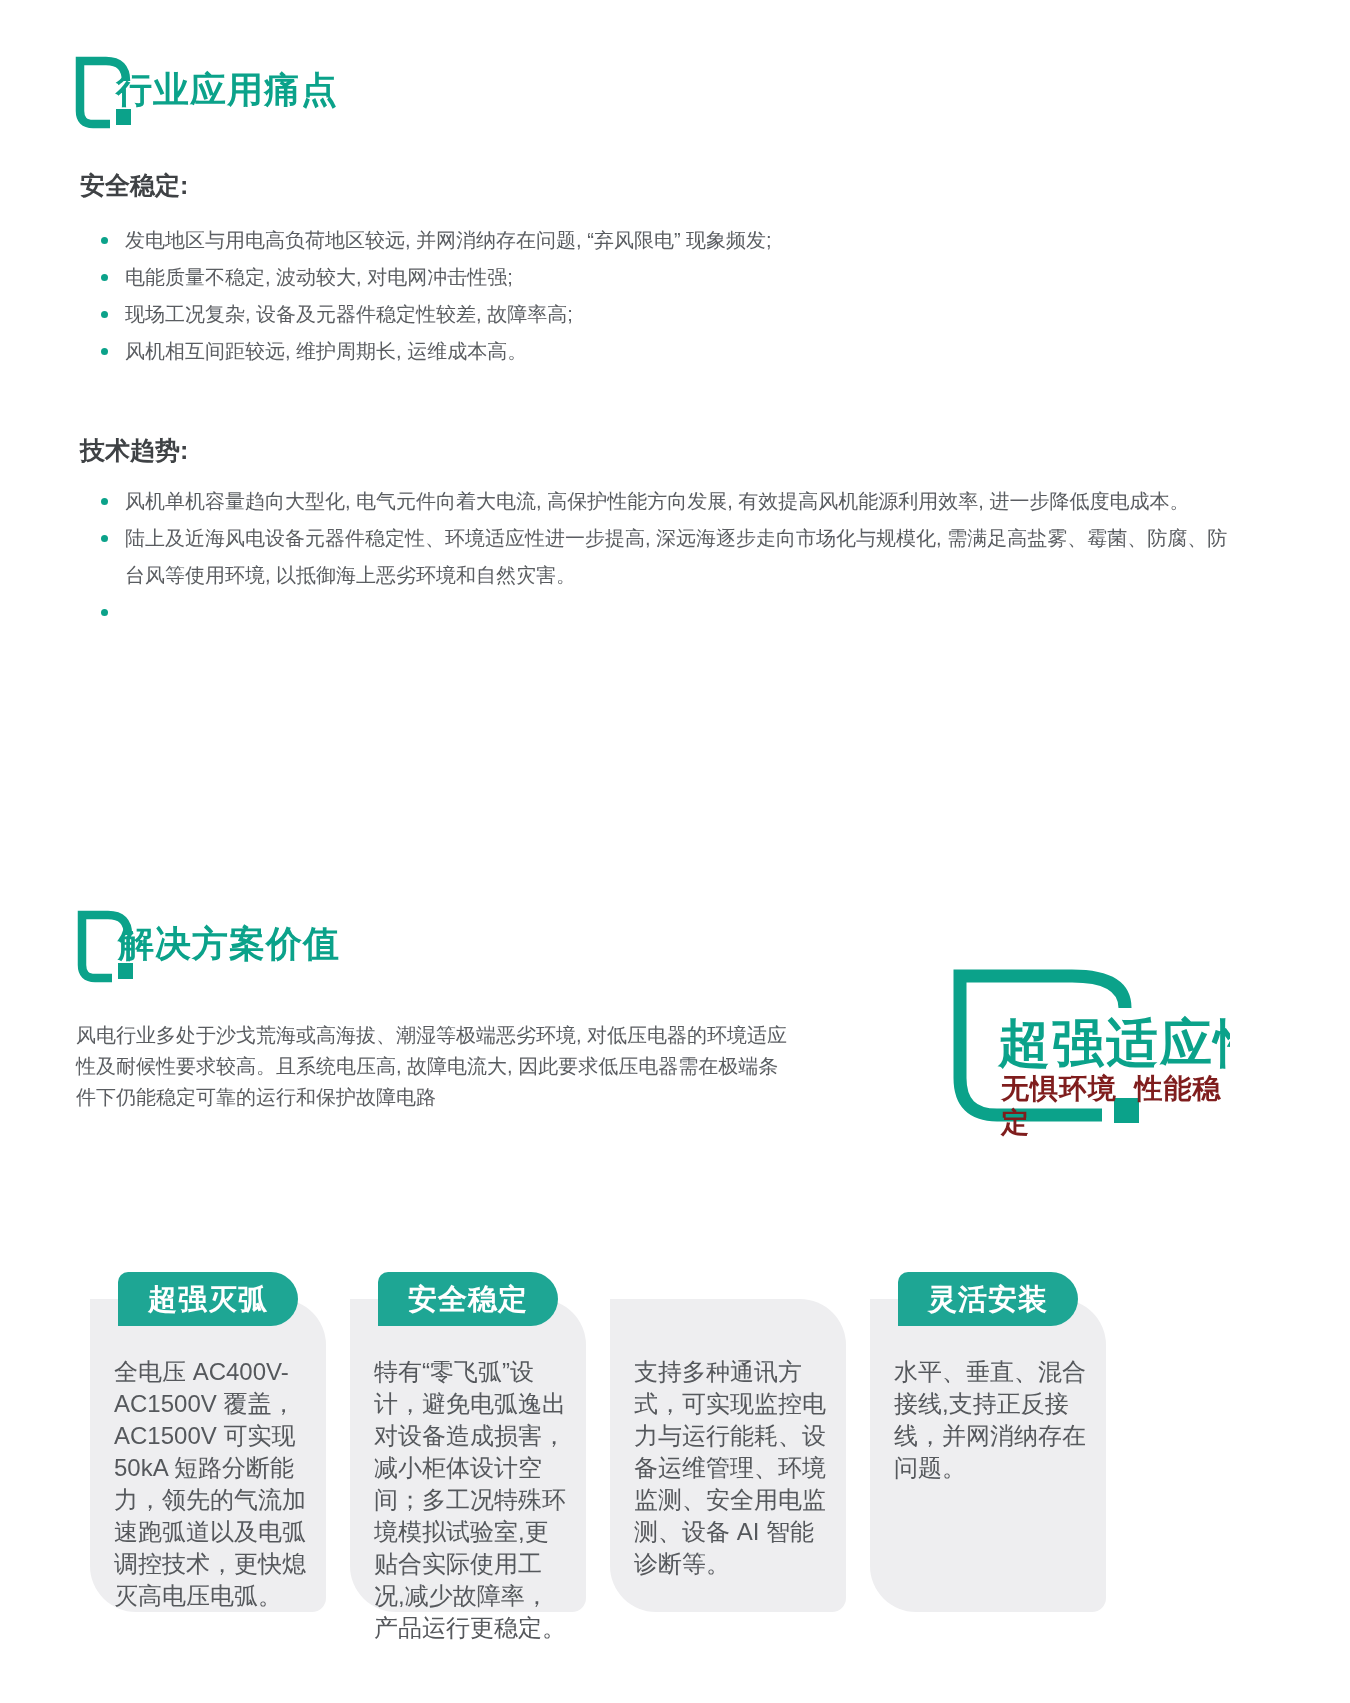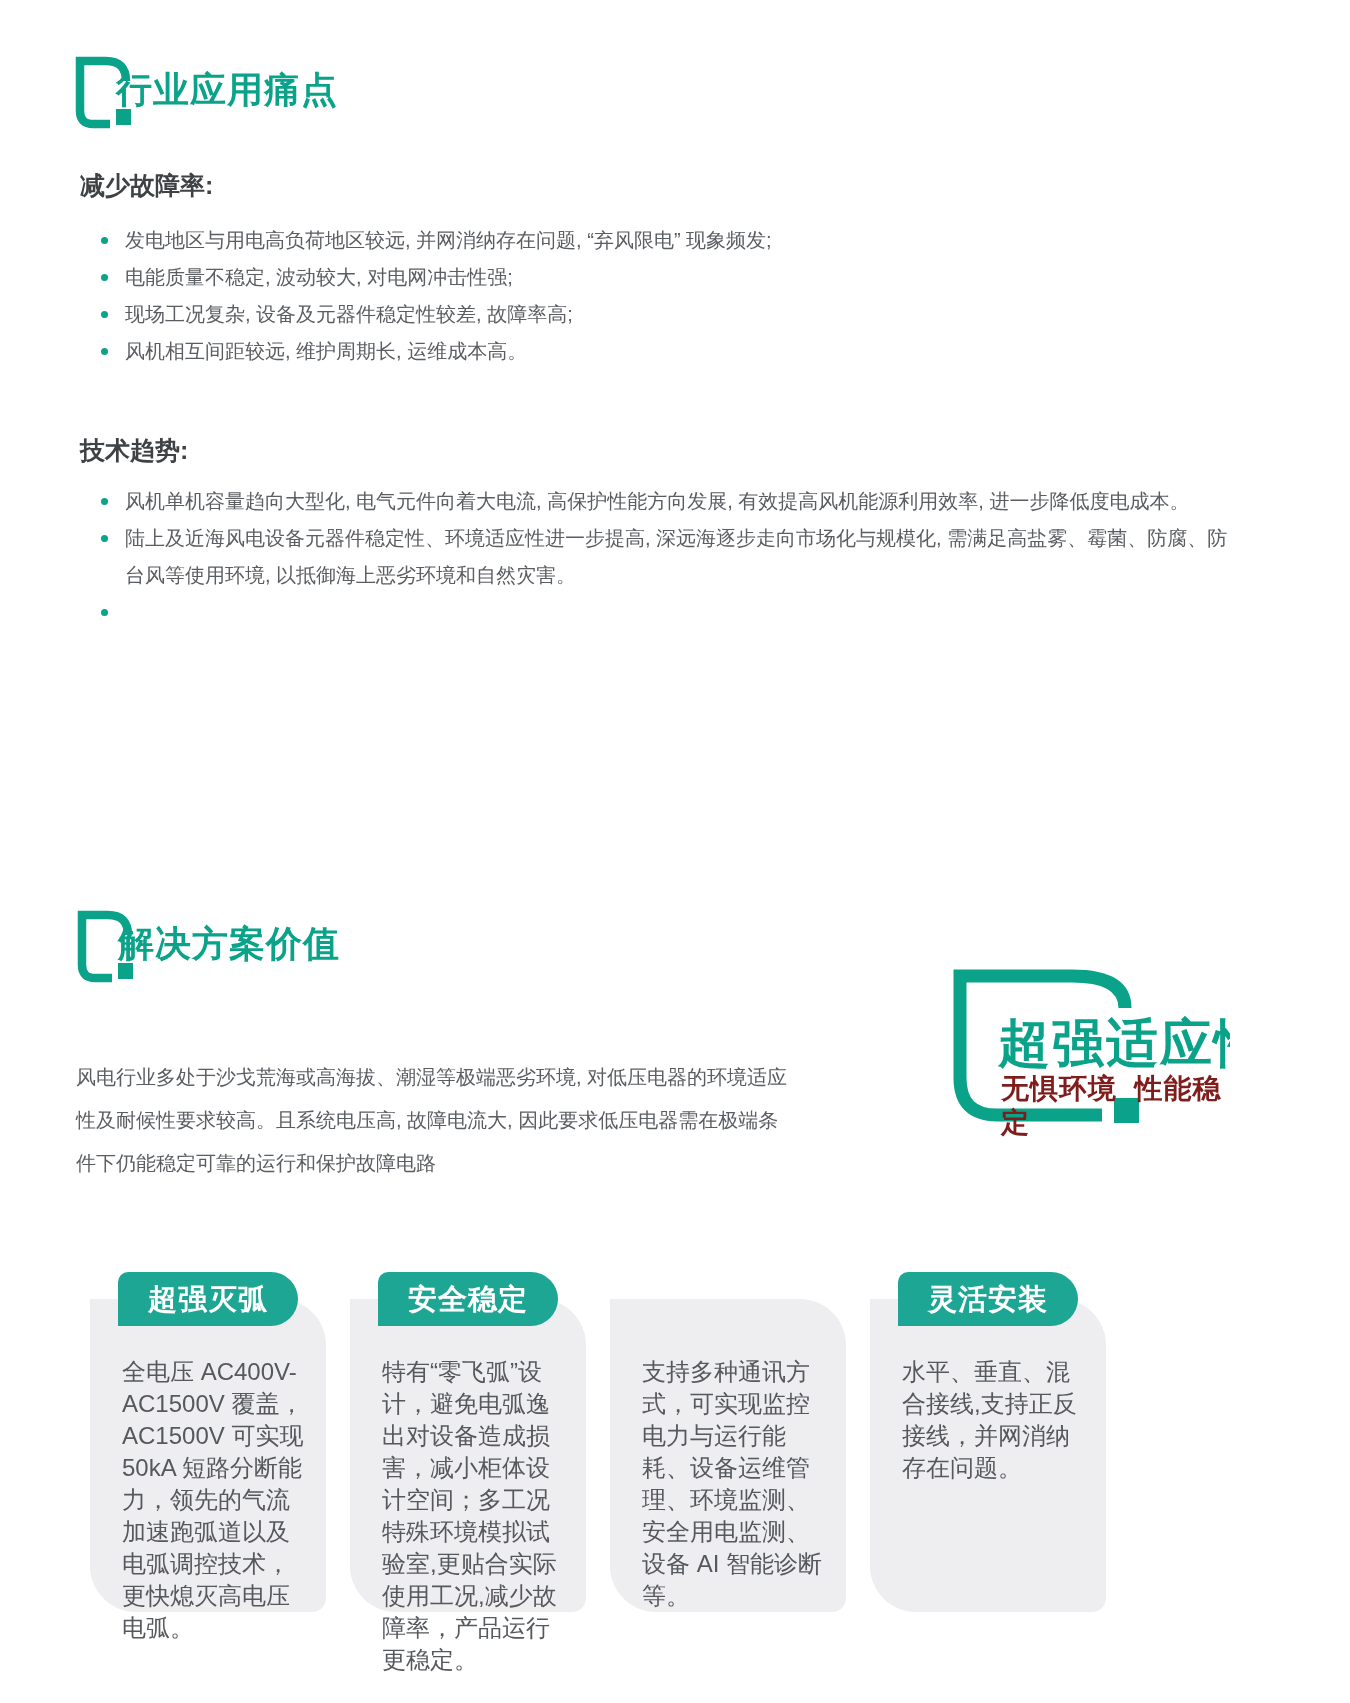--- a/index.html
+++ b/index.html
@@ -22,37 +22,36 @@
 
   .subhead{font-size:25px;font-weight:bold;color:#3f4245;line-height:30px;}
 
   ul.bullets{list-style:none;margin:12px;padding:0;font-size:20px;line-height:37px;color:#5a5d61;}
   ul.bullets li{position:relative;padding-left:33px;}
   ul.bullets .dot{
     position:absolute;left:9px;top:15px;width:7px;height:7px;border-radius:50%;
     background:#0ba28a;
   }
 
-  .para{font-size:20px;line-height:43px;color:#5a5d61;margin-top:36px;}
+  .para{font-size:20px;line-height:31px;color:#5a5d61;}
 
   .hl-title{font-size:52px;font-weight:bold;color:#0ba28a;letter-spacing:2px;line-height:58px;white-space:nowrap;}
   .hl-sub{font-size:28px;font-weight:bold;color:#7f1d1d;letter-spacing:1px;white-space:pre-wrap;line-height:34px;}
 
   
   .cards{
     display:grid;grid-template-columns:repeat(4,1fr);gap:24px;
     width:1016px;
   }
   .card{
     position:relative;
     margin-top:26px;
     height:313px;
     background:#eeeef0;
     border-radius:0 46px 14px 46px;
-    padding-left:8px;
   }
   .badge{
     position:absolute;top:-27px;left:28px;
     height:54px;line-height:54px;
     padding:0 30px;
     background:#1ea694;color:#ffffff;
     font-size:29px;font-weight:bold;letter-spacing:1px;
     border-radius:12px 32px 32px 0;
     white-space:nowrap;
   }
@@ -68,21 +67,21 @@
 <div class="page">
 
   <div class="abs" style="left:74px;top:55px;">
     <svg class="bracket-small" viewBox="0 0 58 74" aria-hidden="true">
       <path d="M 52 26 Q 52 6 32 6 L 6 6 L 6 56 Q 6 69 19 69 L 36 69" fill="none" stroke="#0ba28a" stroke-width="8.5"></path>
       <rect x="42" y="54" width="15" height="16" fill="#0ba28a"></rect>
     </svg>
   </div>
   <div class="abs sec-title" style="left:116px;top:68px;">行业应用痛点</div>
 
-  <div class="abs subhead" style="left:80px;top:170px;">减少故障率:</div>
+  <div class="abs subhead" style="left:80px;top:170px;">安全稳定:</div>
 
   <ul class="bullets abs" style="left:80px;top:210px;width:1140px;">
     <li><span class="dot"></span><span>发电地区与用电高负荷地区较远, 并网消纳存在问题, “弃风限电” 现象频发;</span></li>
     <li><span class="dot"></span><span>电能质量不稳定, 波动较大, 对电网冲击性强;</span></li>
     <li><span class="dot"></span><span>现场工况复杂, 设备及元器件稳定性较差, 故障率高;</span></li>
     <li><span class="dot"></span><span>风机相互间距较远, 维护周期长, 运维成本高。</span></li>
   </ul>
 
   <div class="abs subhead" style="left:80px;top:435px;">技术趋势:</div>
 

